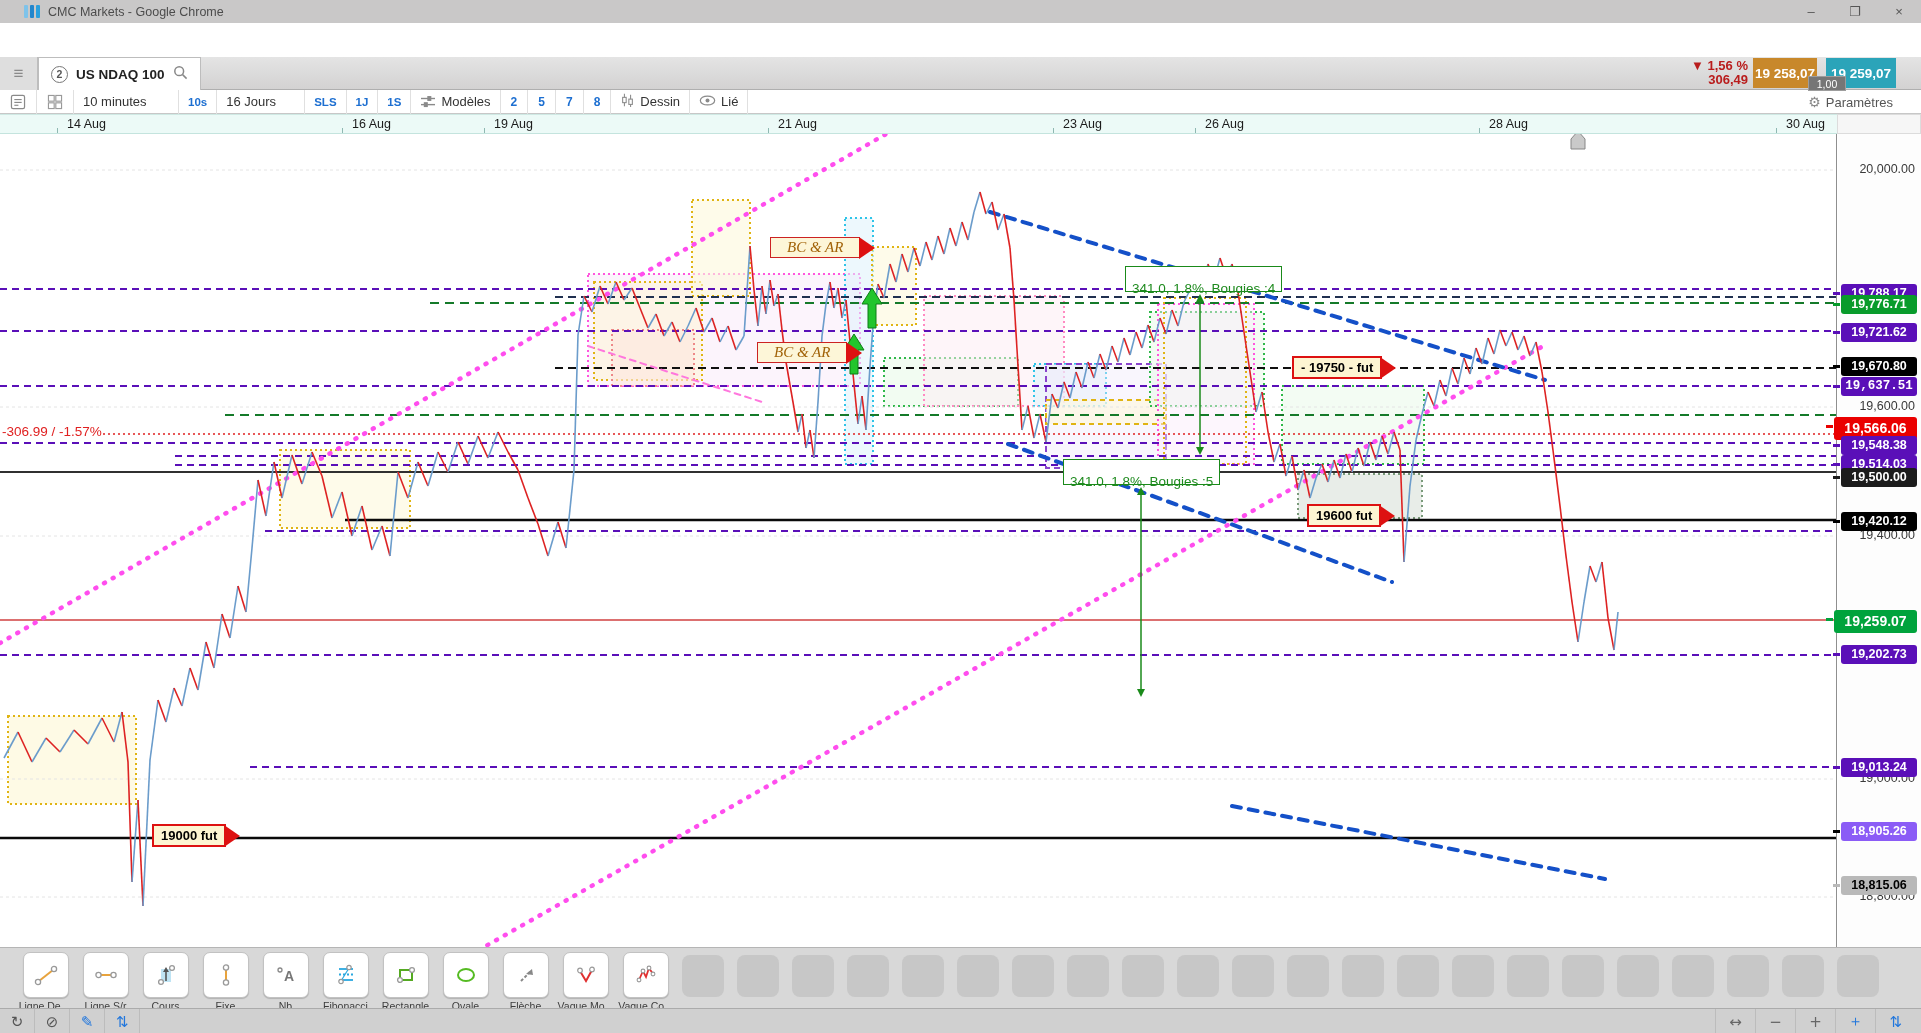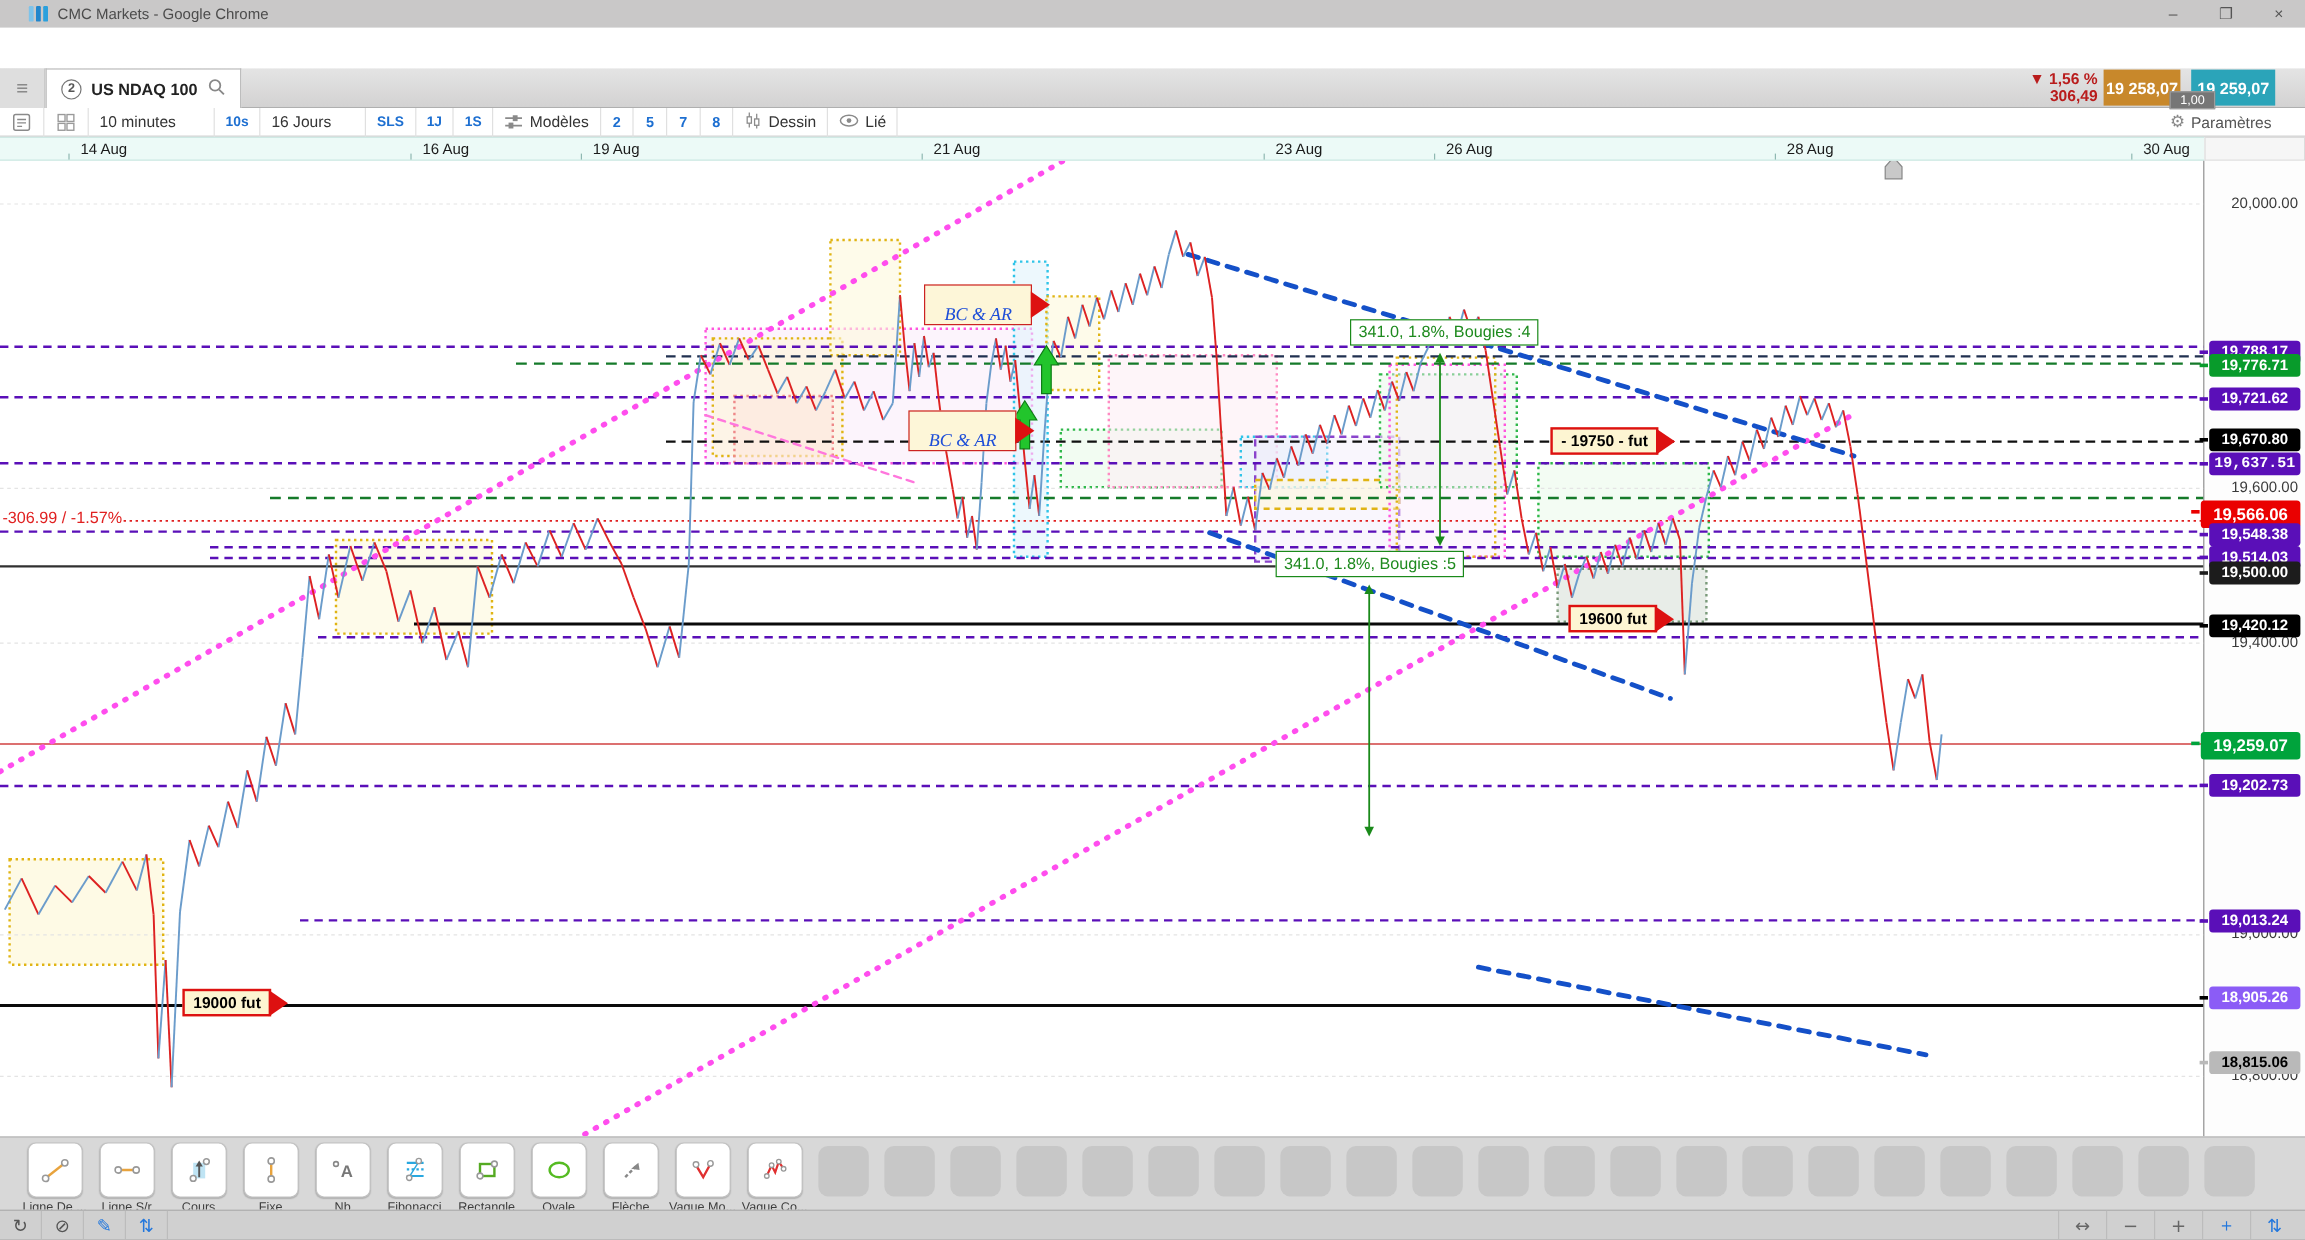--- a/index.html
+++ b/index.html
@@ -68,25 +68,25 @@
          border-right:1px solid #8f8f8f;overflow:hidden;}
   .priceaxis{position:absolute;top:134px;left:1838px;width:83px;height:813px;background:#fdfdfd;}
   .pl{position:absolute;right:6px;font-size:12.5px;color:#3a3a3a;white-space:nowrap;}
   .pb{position:absolute;left:3px;right:4px;height:19px;line-height:19px;border-radius:3px;
       color:#fff;font-size:12.5px;font-weight:bold;text-align:center;white-space:nowrap;}
   .pb .tick{position:absolute;left:-8px;top:8px;width:7px;height:2.5px;}
 
   
   .ann-fut{position:absolute;background:#fdf5d2;border:2px solid #dd1111;color:#000;
            font-size:13px;font-weight:bold;padding:0 7px;height:23px;line-height:19px;white-space:nowrap;z-index:4;}
-  .ann-bcar{position:absolute;background:#fdf6d8;border:1.5px solid #cc2222;color:#1d4ed8;
-            font-family:"Liberation Serif",serif;font-style:italic;font-size:15px;padding:16px 16px;
+  .ann-bcar{position:absolute;background:#fdf6d8;border:1.5px solid #cc2222;color:#a16207;
+            font-family:"Liberation Serif",serif;font-style:italic;font-size:15px;padding:0 16px;
             height:21px;line-height:18px;white-space:nowrap;z-index:4;}
   .ann-measure{position:absolute;background:#fff;border:1.5px solid #1a8a1a;color:#1e8a1e;
-               font-size:13.5px;padding:0 6px;height:22px;line-height:19px;white-space:nowrap;z-index:4;}
+               font-size:13.5px;padding:12px 6px;height:22px;line-height:19px;white-space:nowrap;z-index:4;}
   .ann-pct{position:absolute;color:#e02020;font-size:13.5px;white-space:nowrap;z-index:4;}
   .rarrow{position:absolute;right:-16px;top:50%;margin-top:-11px;width:0;height:0;
           border-top:11px solid transparent;border-bottom:11px solid transparent;border-left:16px solid #dd1111;}
 
   
   .drawbar{position:absolute;top:947px;left:0;width:1921px;height:61px;background:#d8d8d8;
            border-top:1px solid #b5b5b5;display:flex;align-items:flex-start;padding:4px 0 0 22px;gap:13px;}
   .tool{width:47px;display:flex;flex-direction:column;align-items:center;flex:none;}
   .tool .btn{width:46px;height:46px;background:#fff;border:1px solid #c2c2c2;border-radius:7px;
              box-shadow:0 1px 1px rgba(0,0,0,.18);display:flex;align-items:center;justify-content:center;}

